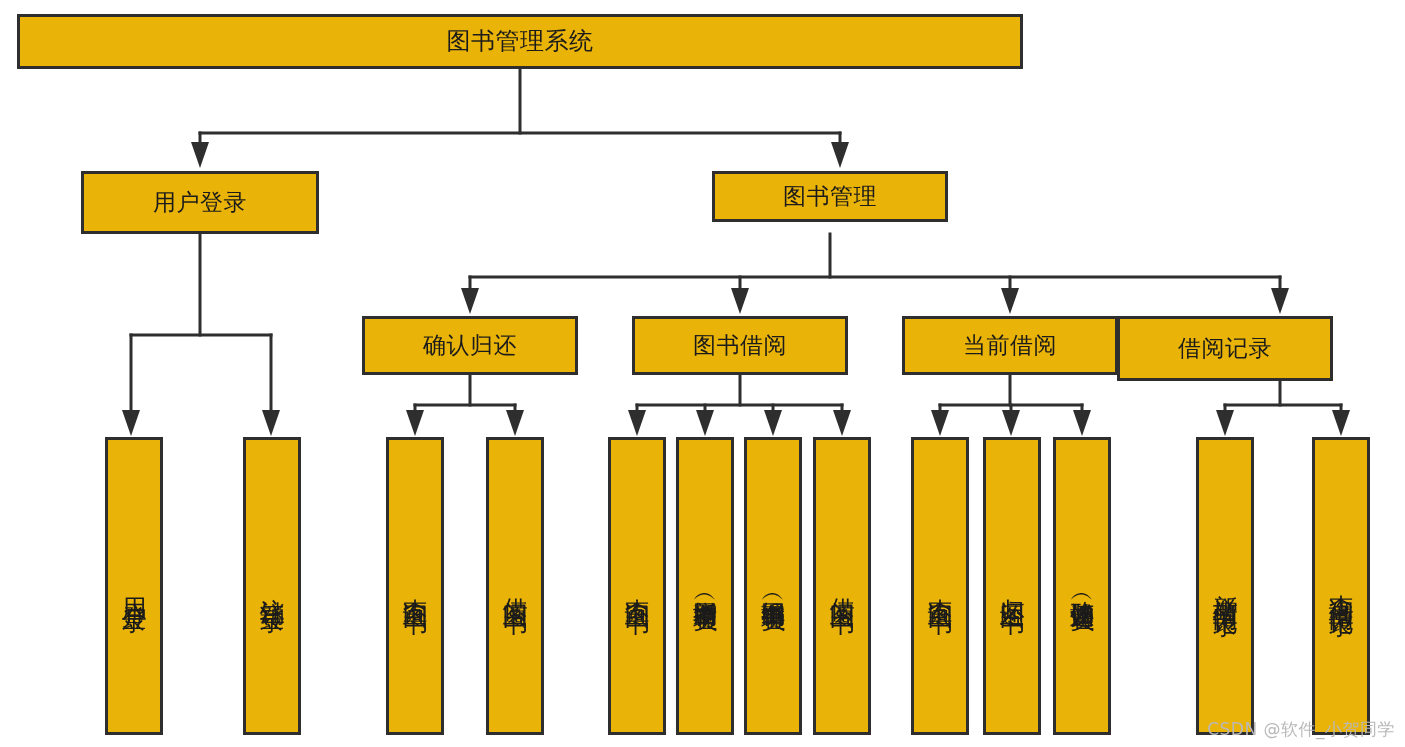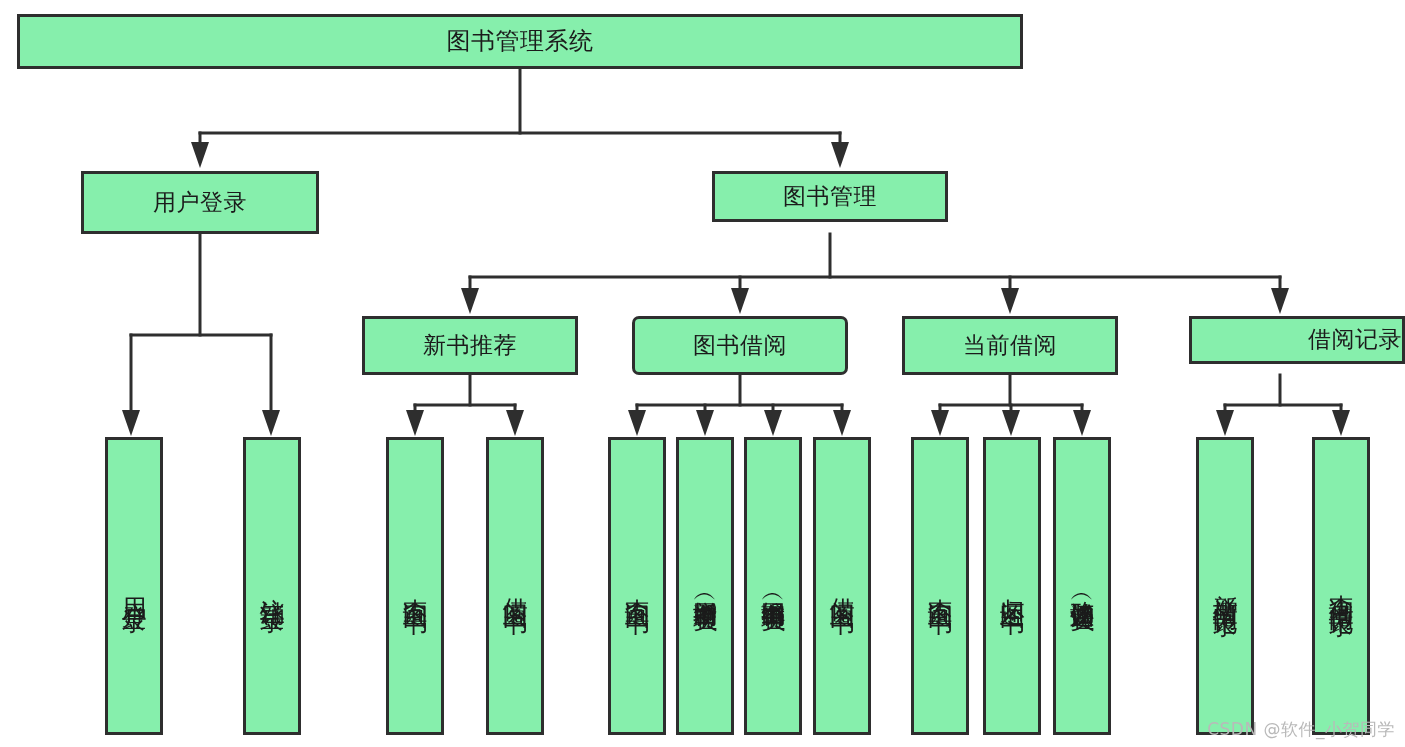--- a/index.html
+++ b/index.html
@@ -21,21 +21,21 @@
     position: absolute;
     left: 0;
     top: 0;
     width: 1405px;
     height: 747px;
     pointer-events: none;
   }
   .node {
     position: absolute;
     box-sizing: border-box;
-    background: #86efac;
+    background: #eab308;
     border: 3px solid #2e2e2e;
     display: flex;
     align-items: center;
     justify-content: center;
     overflow: hidden;
   }
   .node .label {
     color: #1b1b1b;
     line-height: 1.12;
     text-align: center;
@@ -144,29 +144,29 @@
   <div id="level1-nodes">
       <div class="node horiz" style="left: 81px; top: 171px; width: 238px; height: 63px;">
         <span class="label">用户登录</span>
       </div>
       <div class="node horiz" style="left: 712px; top: 171px; width: 236px; height: 51px;">
         <span class="label">图书管理</span>
       </div>
     </div>
   <div id="level2-nodes">
       <div class="node horiz" style="left: 362px; top: 316px; width: 216px; height: 59px;">
-        <span class="label">新书推荐</span>
-      </div>
-      <div class="node horiz" style="left: 632px; top: 316px; width: 216px; height: 59px; border-radius: 7px;">
+        <span class="label">确认归还</span>
+      </div>
+      <div class="node horiz" style="left: 632px; top: 316px; width: 216px; height: 59px;">
         <span class="label">图书借阅</span>
       </div>
       <div class="node horiz" style="left: 902px; top: 316px; width: 216px; height: 59px;">
         <span class="label">当前借阅</span>
       </div>
-      <div class="node horiz" style="left: 1189px; top: 316px; width: 216px; height: 48px; justify-content: flex-end;">
+      <div class="node horiz" style="left: 1117px; top: 316px; width: 216px; height: 65px;">
         <span class="label">借阅记录</span>
       </div>
     </div>
   <div id="leaf-nodes">
       <div class="node vert" style="left: 105px; top: 437px; width: 58px; height: 298px;">
         <span class="label">用户登录</span>
       </div>
       <div class="node vert" style="left: 243px; top: 437px; width: 58px; height: 298px;">
         <span class="label">注销登录</span>
       </div>

